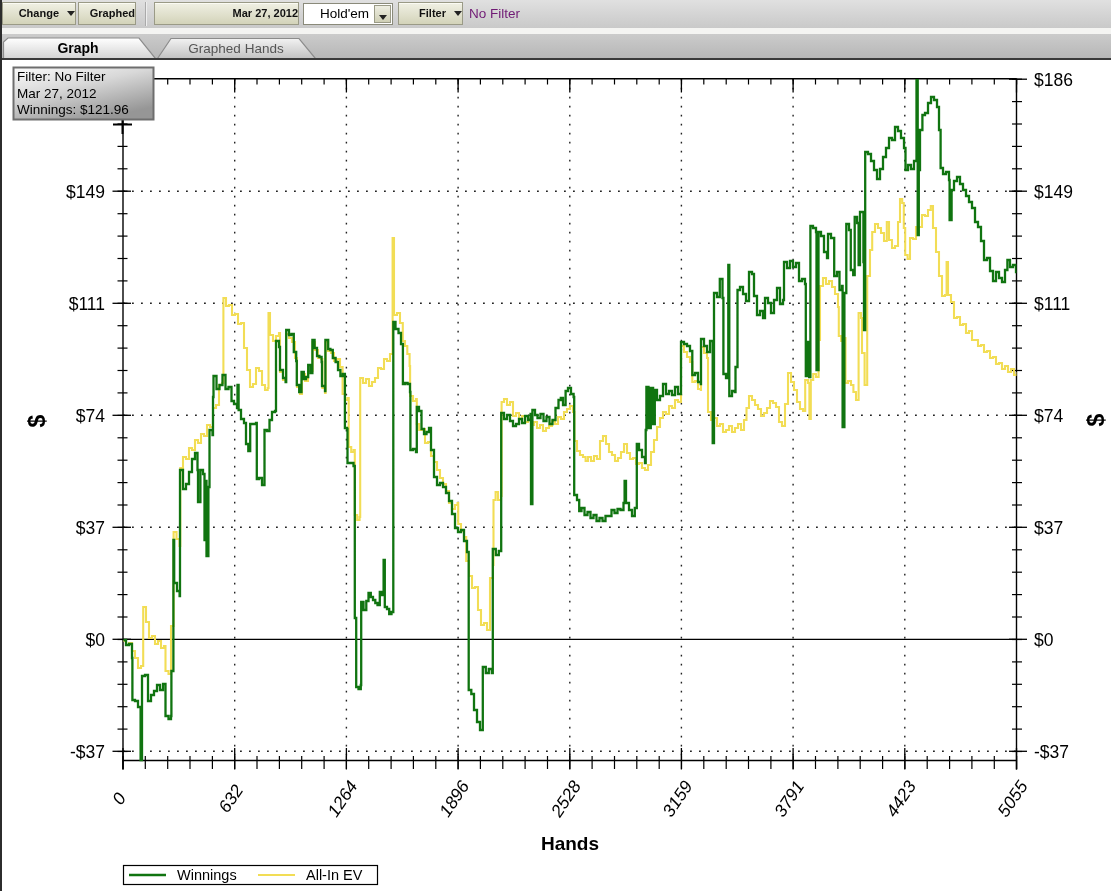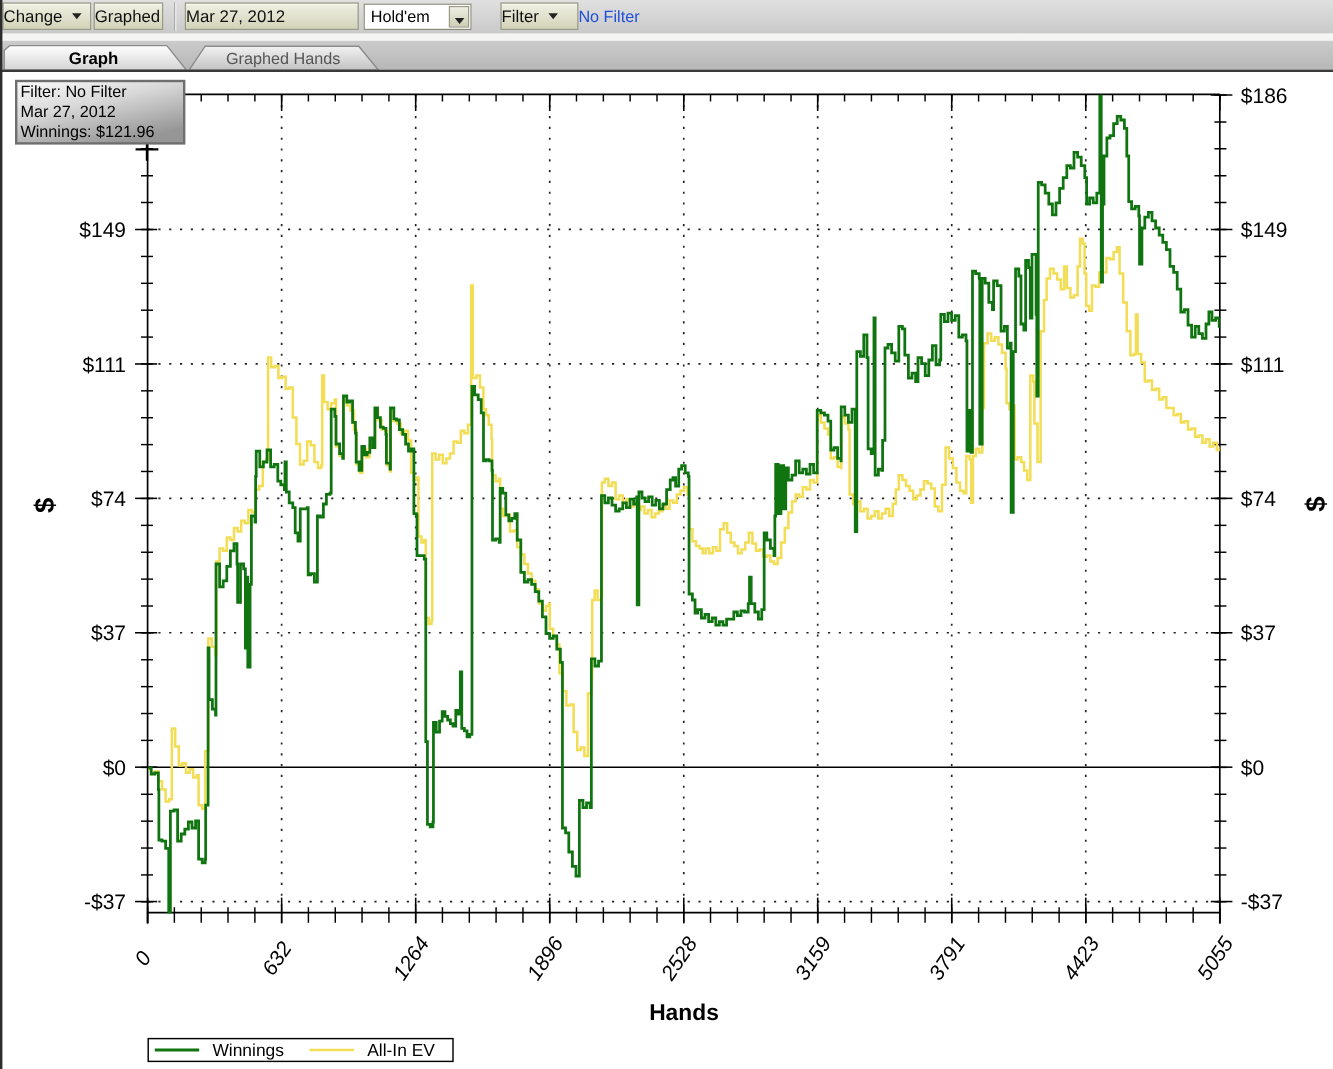--- a/index.html
+++ b/index.html
@@ -1,26 +1,26 @@
 <!DOCTYPE html>
 <html><head><meta charset="utf-8"><style>
 *{margin:0;padding:0;box-sizing:border-box}
 body{width:1111px;height:891px;position:relative;font-family:"Liberation Sans",sans-serif;background:#fff;overflow:hidden}
 .toolbar{position:absolute;top:0;left:0;width:1111px;height:28px;background:linear-gradient(#e0e0e0,#c9c9c9)}
 .lightband{position:absolute;top:28px;left:0;width:1111px;height:6px;background:#f4f4f2}
 .tabbar{position:absolute;top:34px;left:0;width:1111px;height:24px;background:linear-gradient(#cbcbcb,#b7b7b7)}
 .darkline{position:absolute;top:57.5px;left:0;width:1111px;height:2px;background:#3a3a3a}
 .panel{position:absolute;top:59.5px;left:0;width:1111px;height:831.5px;background:#fff}
 .leftedge{position:absolute;top:0;left:0;width:2px;height:891px;background:#2c2c2c;z-index:50}
-.btn{position:absolute;top:2px;height:23px;background:linear-gradient(#f0f0e4,#d3d3b9);border:1px solid #9a9a86;box-shadow:inset 0 1px 0 #fbfbf4;font-weight:normal;font-size:14px;color:#111;text-align:left;line-height:21px}
+.btn{position:absolute;top:2px;height:23px;background:linear-gradient(#f0f0e4,#d3d3b9);border:1px solid #9a9a86;box-shadow:inset 0 1px 0 #fbfbf4;font-weight:bold;font-size:11px;color:#111;text-align:right;line-height:21px}
 .arrow{display:inline-block;width:0;height:0;border-left:4.5px solid transparent;border-right:4.5px solid transparent;border-top:5px solid #222;vertical-align:middle;margin-left:8px;margin-top:-2px}
-.combo{position:absolute;top:3px;left:303px;width:90px;height:22px;background:#fff;border:1px solid #8a8a7a;font-size:13.5px;line-height:20px;padding-left:5px}
+.combo{position:absolute;top:3px;left:303px;width:90px;height:22px;background:#fff;border:1px solid #8a8a7a;font-size:13.5px;line-height:20px;padding-left:16px}
 .combobtn{position:absolute;top:1px;right:1px;width:17px;height:18px;background:linear-gradient(#eeeee2,#cfcfb5);border:1px solid #9a9a86;text-align:center}
 .combobtn b{display:inline-block;width:0;height:0;border-left:4px solid transparent;border-right:4px solid transparent;border-top:5px solid #222;margin-top:6px}
-.nofilter{position:absolute;top:6px;left:482px;font-size:13.5px;color:#1d4ed8}
+.nofilter{position:absolute;top:6px;left:469px;font-size:13.5px;color:#701a75}
 svg text{white-space:pre}
 </style></head>
 <body>
 <div class="toolbar"></div>
 <div class="lightband"></div>
 <div class="tabbar"></div>
 <svg width="1111" height="26" viewBox="0 33 1111 26" style="position:absolute;top:33px;left:0">
 <defs>
       <linearGradient id="ta" x1="0" y1="0" x2="0" y2="1">
         <stop offset="0" stop-color="#ffffff"></stop>
@@ -35,21 +35,21 @@
 <text x="236" y="53" font-family="Liberation Sans, sans-serif" font-size="13.5" fill="#555" text-anchor="middle">Graphed Hands</text>
 <path d="M3.5 58.5 L3.5 42 L8 38 L139 38 L155.5 58.5 Z" fill="url(#ta)" stroke="#8c8c8c" stroke-width="1.2"></path>
 <text x="78" y="53" font-family="Liberation Sans, sans-serif" font-size="14" font-weight="bold" fill="#000" text-anchor="middle">Graph</text>
 </svg>
 <div class="darkline"></div>
 <div class="panel"></div>
 <div class="btn" style="left:2px;width:74px">Change<span class="arrow"></span></div>
 <div class="btn" style="left:78px;width:58px">Graphed</div>
 <div class="btn" style="left:154px;width:145px">Mar 27, 2012</div>
 <div class="combo">Hold'em<span class="combobtn"><b></b></span></div>
-<div class="btn" style="left:417px;width:65px">Filter<span class="arrow"></span></div>
+<div class="btn" style="left:398px;width:65px">Filter<span class="arrow"></span></div>
 <div class="nofilter">No Filter</div>
 <div style="position:absolute;top:2px;left:145px;width:1px;height:24px;background:#aaa"></div>
 <div style="position:absolute;top:2px;left:146px;width:1px;height:24px;background:#eee"></div>
 <svg width="1111" height="832" viewBox="0 59 1111 832" style="position:absolute;top:59px;left:0">
 <defs>
       <clipPath id="pc">
         <rect x="123.5" y="79" width="893" height="691"></rect>
       </clipPath>
       <linearGradient id="tt" x1="0" y1="0" x2="0.6" y2="1">
         <stop offset="0" stop-color="#fbfbfb"></stop>

